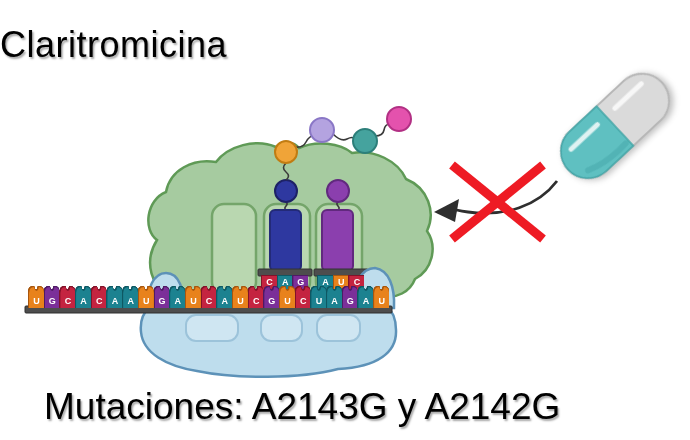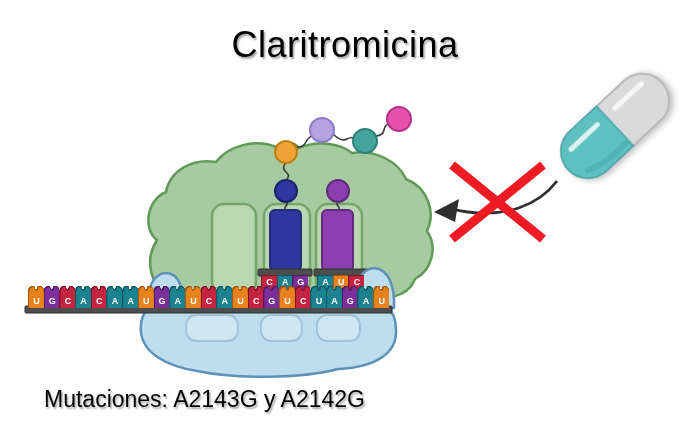--- a/index.html
+++ b/index.html
@@ -1,30 +1,30 @@
 <!DOCTYPE html>
 <html><head>
 <meta charset="utf-8">
 <style>
   html,body{margin:0;padding:0;background:#fff;}
   .stage{
     position:relative;width:690px;height:440px;background:#ffffff;overflow:hidden;
     font-family:"Liberation Sans", sans-serif;color:#000;
   }
   .title{
-    position:absolute;top:24px;left:0;width:100%;text-align:center;
+    position:absolute;top:24px;left:0;width:100%;
     font-size:36px;letter-spacing:.5px;
     text-shadow:1.5px 2px 2px rgba(0,0,0,.35);
   }
   .s23{
     position:absolute;left:100px;top:154px;font-size:37px;font-style:italic;
     text-shadow:1.5px 2px 2px rgba(0,0,0,.35);
   }
   .caption{
-    position:absolute;left:44px;top:386px;font-size:23px;
+    position:absolute;left:44px;top:386px;font-size:37px;
     text-shadow:1.5px 2px 2px rgba(0,0,0,.35);white-space:nowrap;
   }
   svg.art{position:absolute;left:0;top:0;width:690px;height:440px;}
   .tiles-row{position:absolute;display:flex;z-index:5;}
   .tilewrap{position:relative;width:15px;height:21px;margin-right:0.7px;flex:none;}
   .row-down .tilewrap{height:22px;}
   .tile{position:absolute;inset:0;}
   .tile.up{
     clip-path:polygon(0% 100%,0% 28%,6% 10%,18% 2%,34% 0%,40% 14%,50% 19%,60% 14%,66% 0%,82% 2%,94% 10%,100% 28%,100% 100%);
   }

